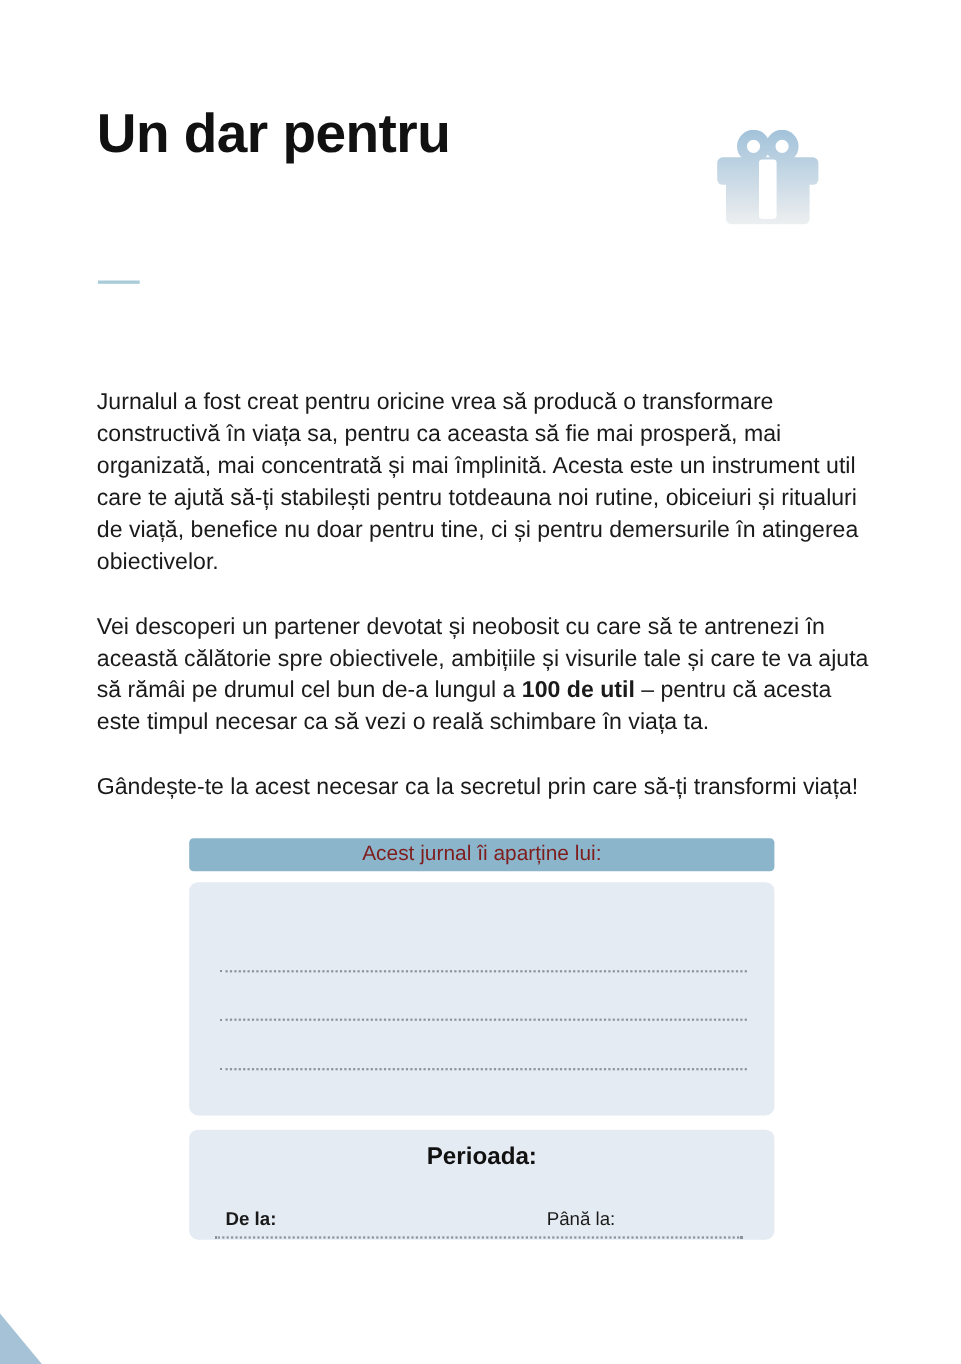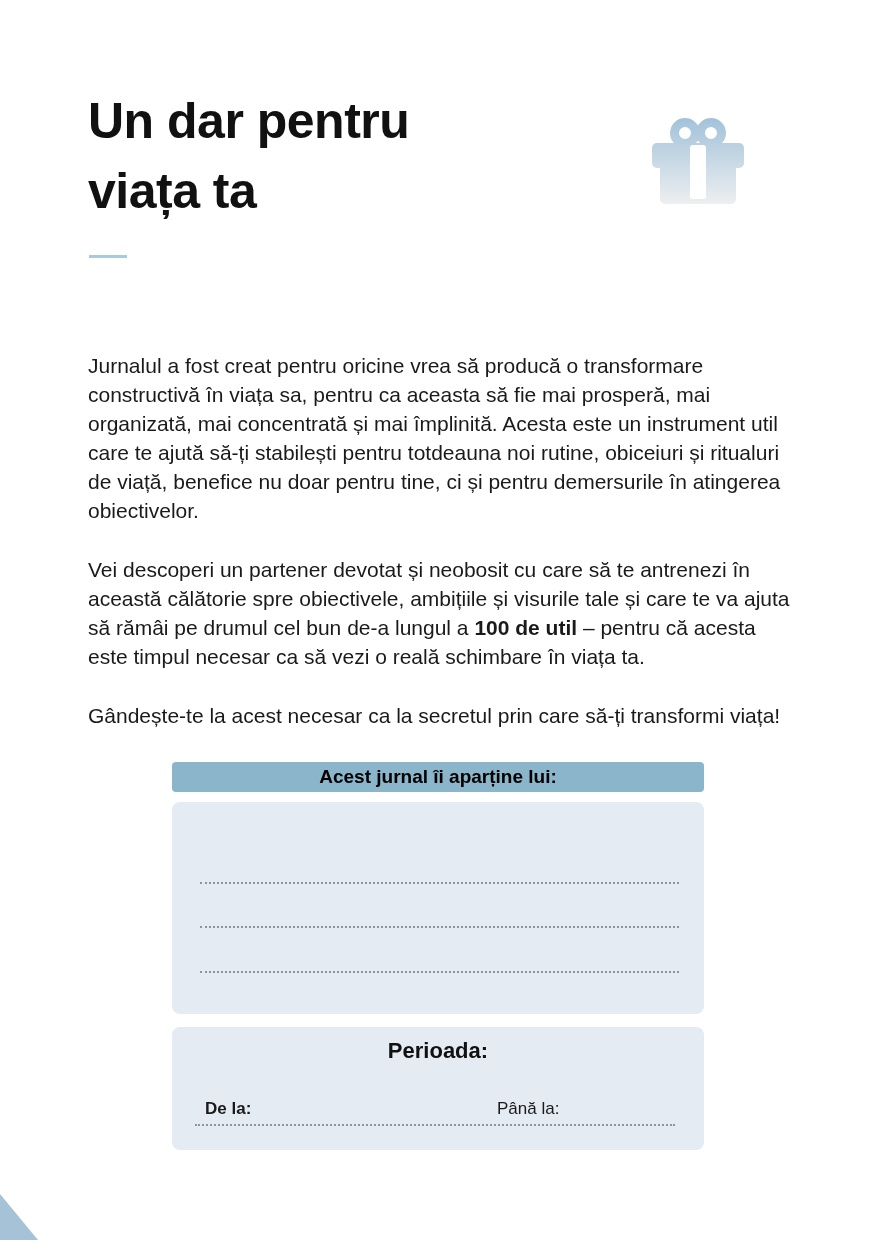--- a/index.html
+++ b/index.html
@@ -35,37 +35,37 @@
     font-size: 21px; line-height: 29px; color: #1a1a1a; margin-top: 48px;
   }
   .intro p { margin: 0 0 30px 0; }
   .intro strong { font-weight: 700; }
 
   
   .owner-header {
     position: absolute; left: 172px; top: 762px; width: 532px; height: 30px;
     background: #8ab5cb; border-radius: 4px;
     display: flex; align-items: center; justify-content: center;
-    font-size: 19px; font-weight: 700; color: #000000;
+    font-size: 19px; font-weight: 400; color: #7f1d1d;
   }
   .owner-panel {
     position: absolute; left: 172px; top: 802px; width: 532px; height: 212px;
     background: #e5ebf2; border-radius: 8px;
   }
   .write-line {
     position: absolute; left: 28px; right: 25px; height: 0;
     border-bottom: 2px dotted #8a949c;
   }
   .owner-panel .line-1 { top: 80px; }
   .owner-panel .line-2 { top: 124px; }
   .owner-panel .line-3 { top: 169px; }
 
   
   .period-panel {
-    position: absolute; left: 172px; top: 1027px; width: 532px; height: 123px;
+    position: absolute; left: 172px; top: 1027px; width: 532px; height: 100px;
     background: #e5ebf2; border-radius: 8px;
   }
   .period-title {
     position: absolute; top: 11px; left: 0; right: 0;
     text-align: center; font-size: 22px; font-weight: 700; color: #111111;
   }
   .period-label { position: absolute; font-size: 17px; color: #1a1a1a; top: 72px; }
   .label-from  { left: 33px; font-weight: bold; }
   .label-until { left: 293px; margin-left: 32px; }
   .period-panel .period-line { top: 97px; left: 23px; right: 29px; }
@@ -76,21 +76,21 @@
     width: 0; height: 0;
     border-bottom: 46px solid #a5c2d6;
     border-right: 38px solid transparent;
   }
 </style>
 </head>
 <body>
 
 <main class="page">
 
-  <h1 class="title"><span>Un dar pentru</span><br><span>viața ta</span></h1>
+  <h1 class="title"><span>Un dar pentru</span><br></h1>
 
   <div class="gift">
     <svg width="96" height="86" viewBox="0 0 96 86" aria-hidden="true">
       <defs>
         <linearGradient id="giftGrad" gradientUnits="userSpaceOnUse" x1="0" y1="0" x2="0" y2="86">
           <stop offset="0" stop-color="#a2c2da"></stop>
           <stop offset="1" stop-color="#edeff0"></stop>
         </linearGradient>
       </defs>
       <circle cx="35" cy="15" r="10.5" fill="none" stroke="url(#giftGrad)" stroke-width="9"></circle>

